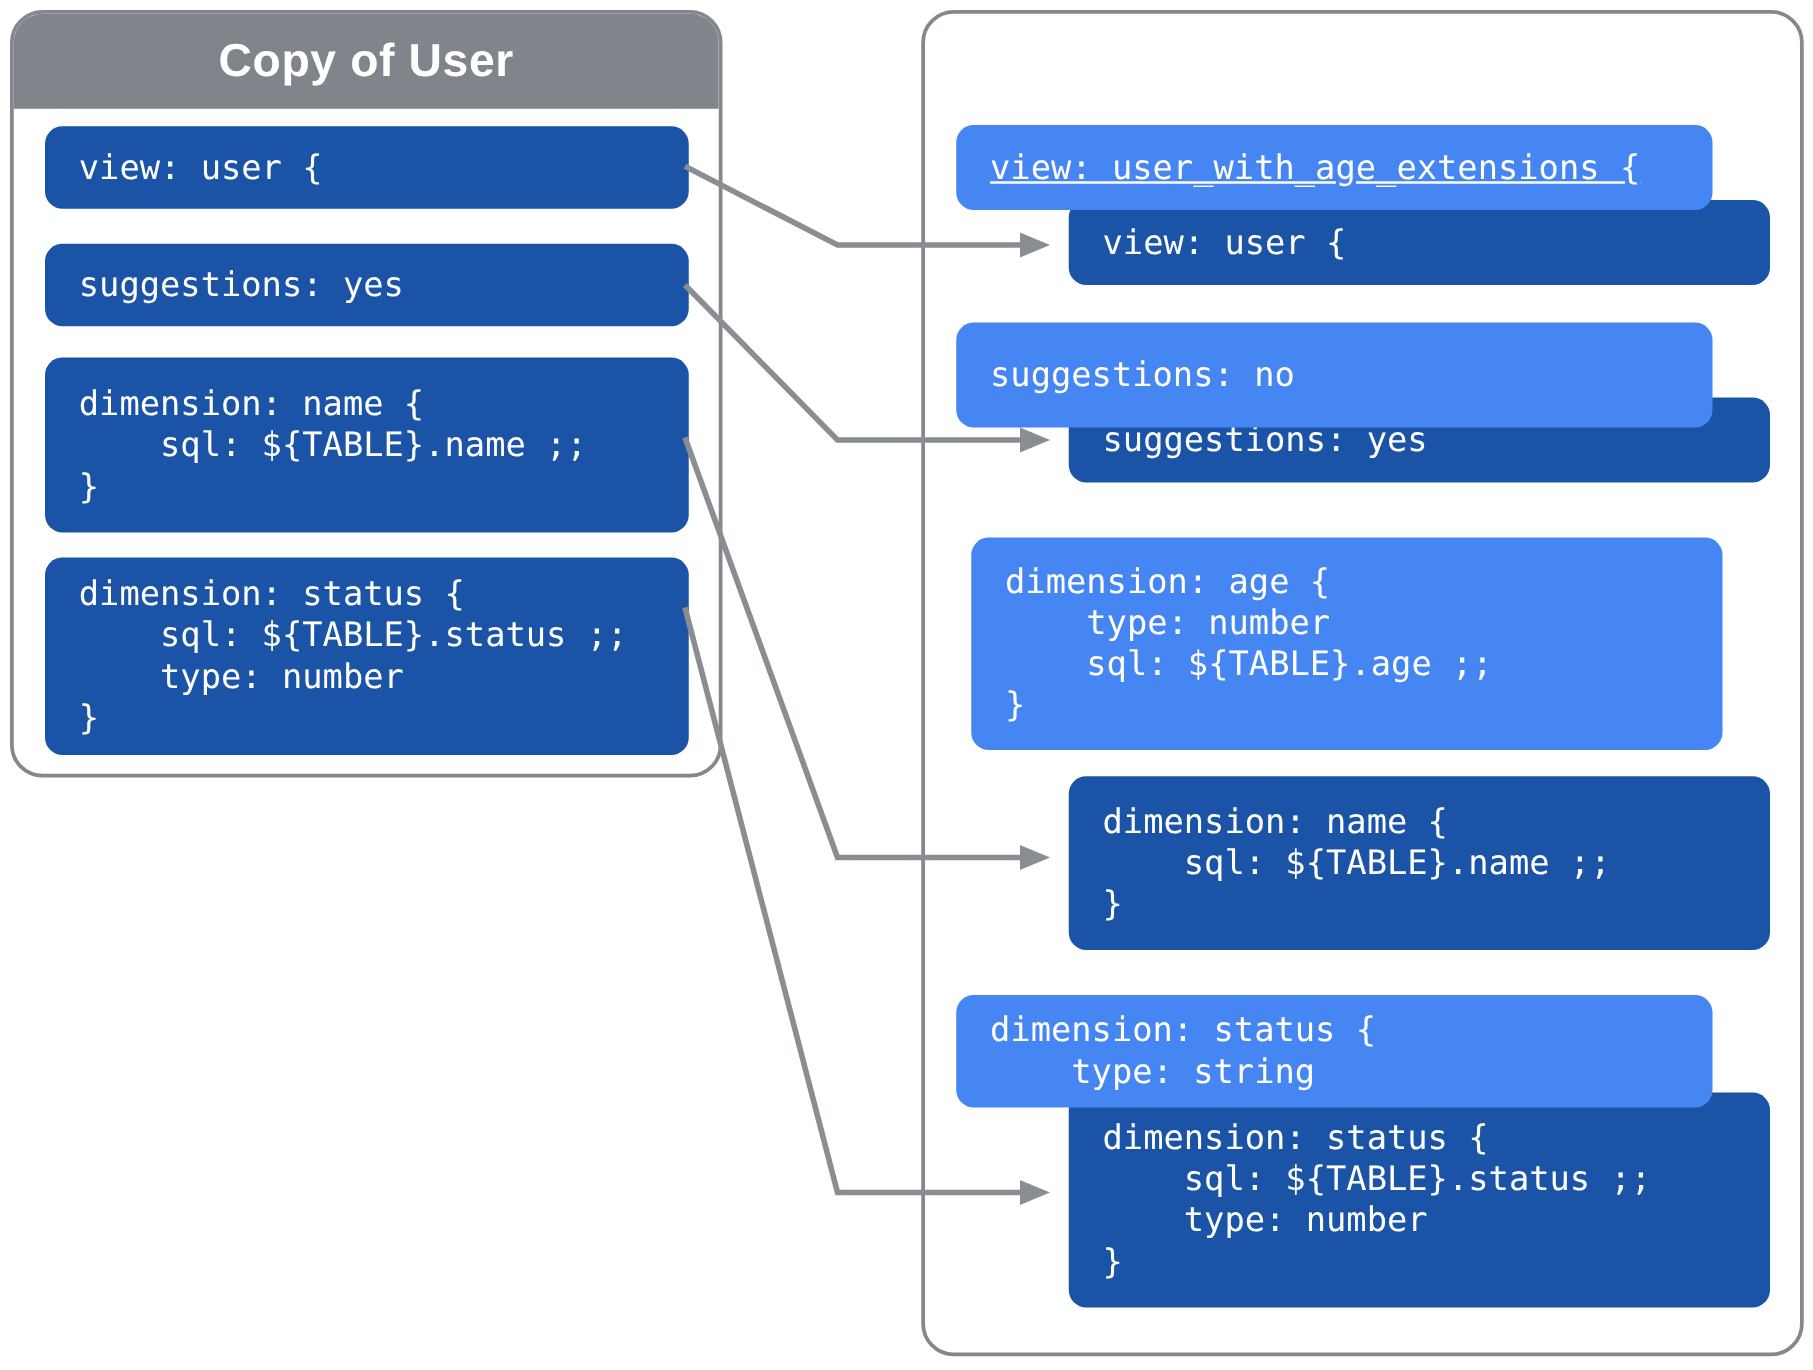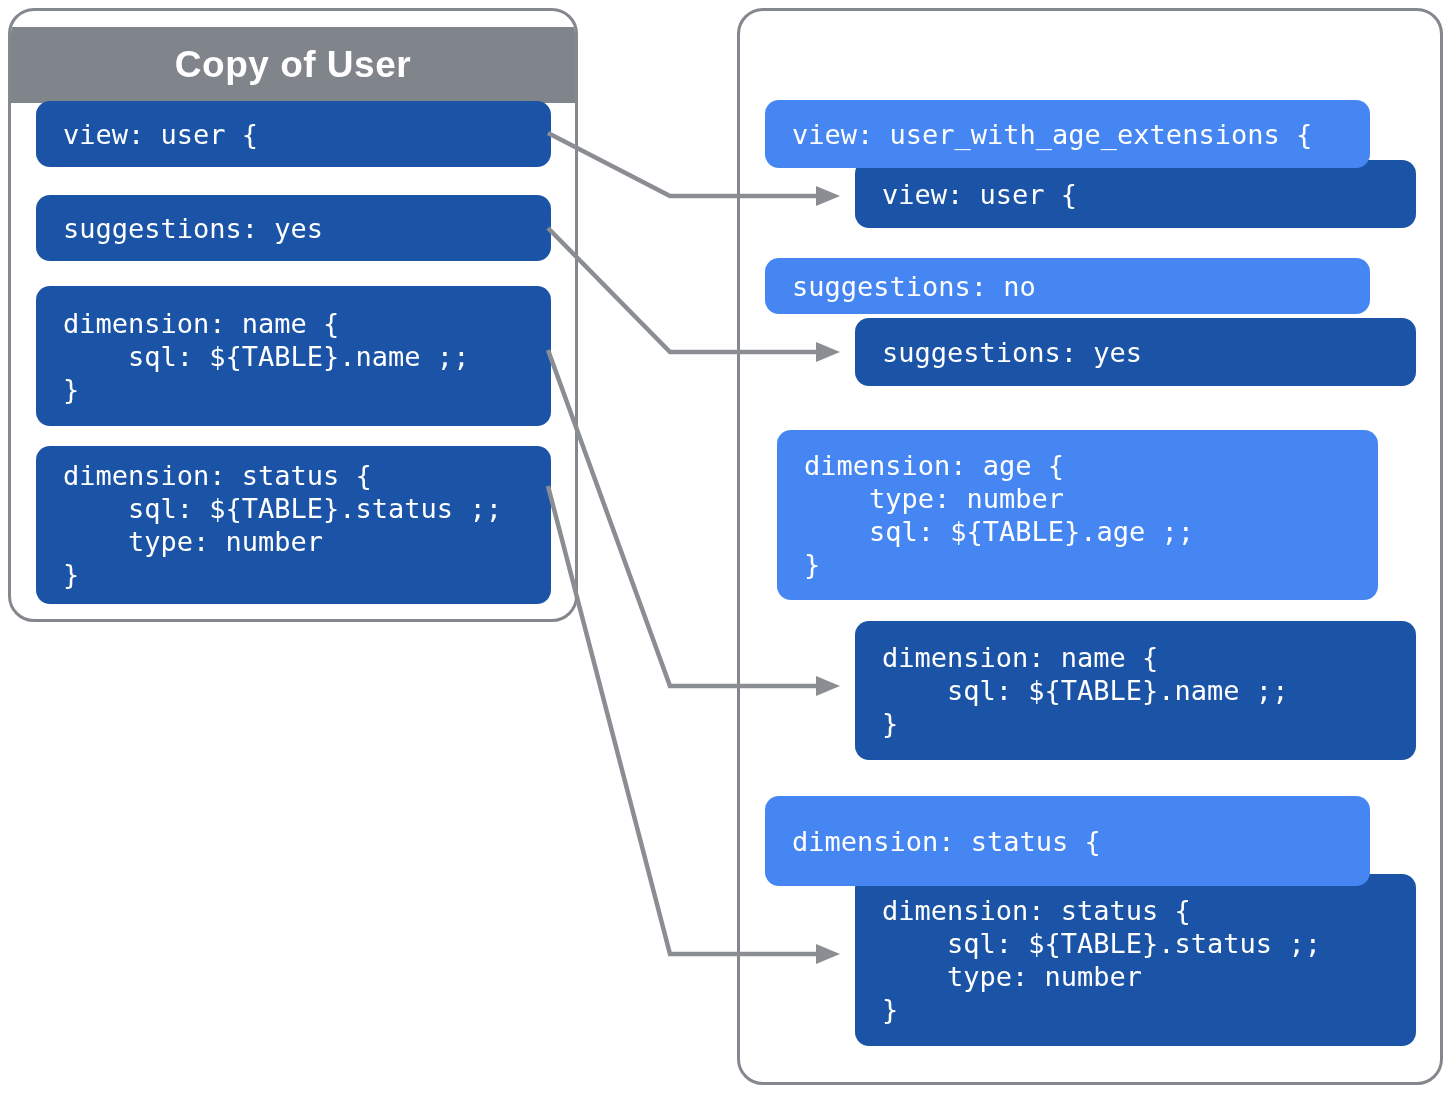--- a/index.html
+++ b/index.html
@@ -15,21 +15,21 @@
   .panel {
     position: absolute;
     background: #ffffff;
     border: 3px solid #84888e;
     border-radius: 26px;
     overflow: hidden;
     z-index: 1;
   }
   .panel-header {
     position: absolute;
-    left: 0; top: 16px; right: 0;
+    left: 0; top: 0; right: 0;
     height: 76px;
     background: #80848b;
     display: flex;
     align-items: center;
     justify-content: center;
     color: #ffffff;
     font-size: 37px;
     font-weight: bold;
     letter-spacing: 0.5px;
   }
@@ -89,28 +89,28 @@
       <div class="code-line">    type: number</div>
       <div class="code-line">}</div>
     </div>
   </div>
 
   <div class="panel" style="left:737px; top:8px; width:706px; height:1077px;">
 
     <div class="code-block dark" style="left:115px; top:149px; width:561px; height:68px;">
       <div class="code-line">view: user {</div>
     </div>
-    <div class="code-block light" style="left:25px; top:89px; width:605px; height:68px;">
+    <div class="code-block light" style="left:25px; top:89px; width:605px; height:68px;text-decoration:underline;">
       <div class="code-line">view: user_with_age_extensions {</div>
     </div>
 
     <div class="code-block dark" style="left:115px; top:307px; width:561px; height:68px;">
       <div class="code-line">suggestions: yes</div>
     </div>
-    <div class="code-block light" style="left:25px; top:247px; width:605px; height:56px;">
+    <div class="code-block light" style="left:25px; top:247px; width:605px; height:84px;">
       <div class="code-line">suggestions: no</div>
     </div>
 
     <div class="code-block light" style="left:25px; top:419px; width:601px; height:170px;margin-left:12px;">
       <div class="code-line">dimension: age {</div>
       <div class="code-line">    type: number</div>
       <div class="code-line">    sql: ${TABLE}.age ;;</div>
       <div class="code-line">}</div>
     </div>
     <div class="code-block dark" style="left:115px; top:610px; width:561px; height:139px;">
@@ -120,20 +120,21 @@
     </div>
 
     <div class="code-block dark" style="left:115px; top:863px; width:561px; height:172px;">
       <div class="code-line">dimension: status {</div>
       <div class="code-line">    sql: ${TABLE}.status ;;</div>
       <div class="code-line">    type: number</div>
       <div class="code-line">}</div>
     </div>
     <div class="code-block light" style="left:25px; top:785px; width:605px; height:90px;">
       <div class="code-line">dimension: status {</div>
+      <div class="code-line">    type: string</div>
     </div>
   </div>
 
   <svg class="arrow-overlay" viewBox="0 0 1450 1096" xmlns="http://www.w3.org/2000/svg">
     <g stroke="#8a8e93" stroke-width="4.5" fill="none">
       <path d="M548,133 L670,196 L818,196"></path>
       <path d="M548,228 L670,352 L818,352"></path>
       <path d="M548,350 L670,686 L818,686"></path>
       <path d="M548,486 L670,954 L818,954"></path>
     </g>

